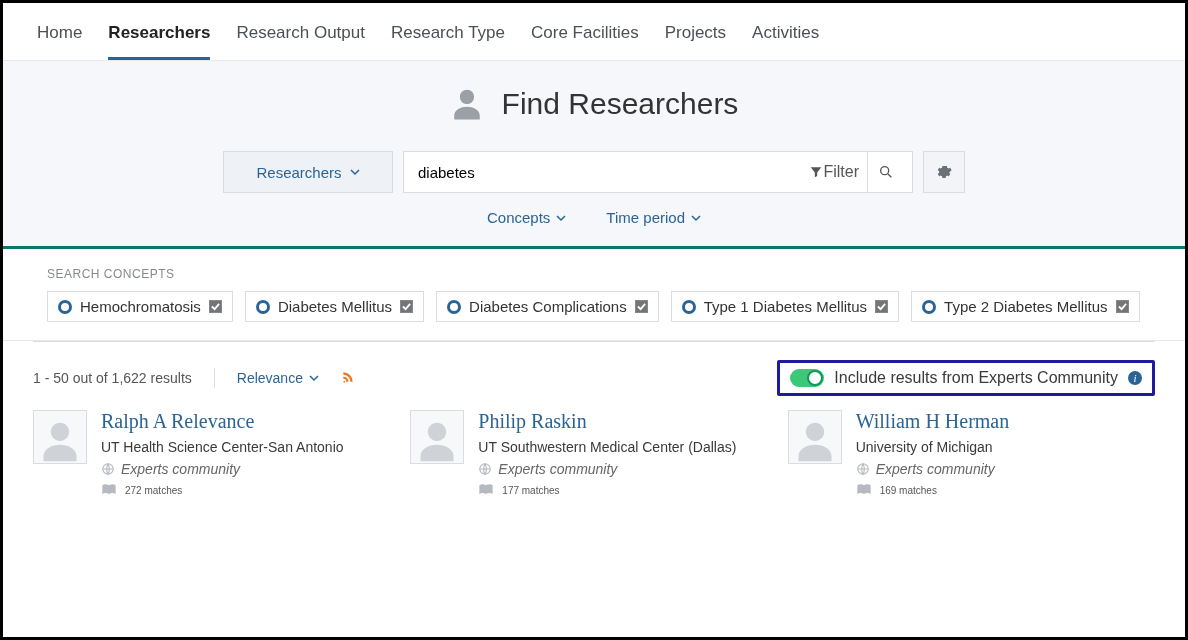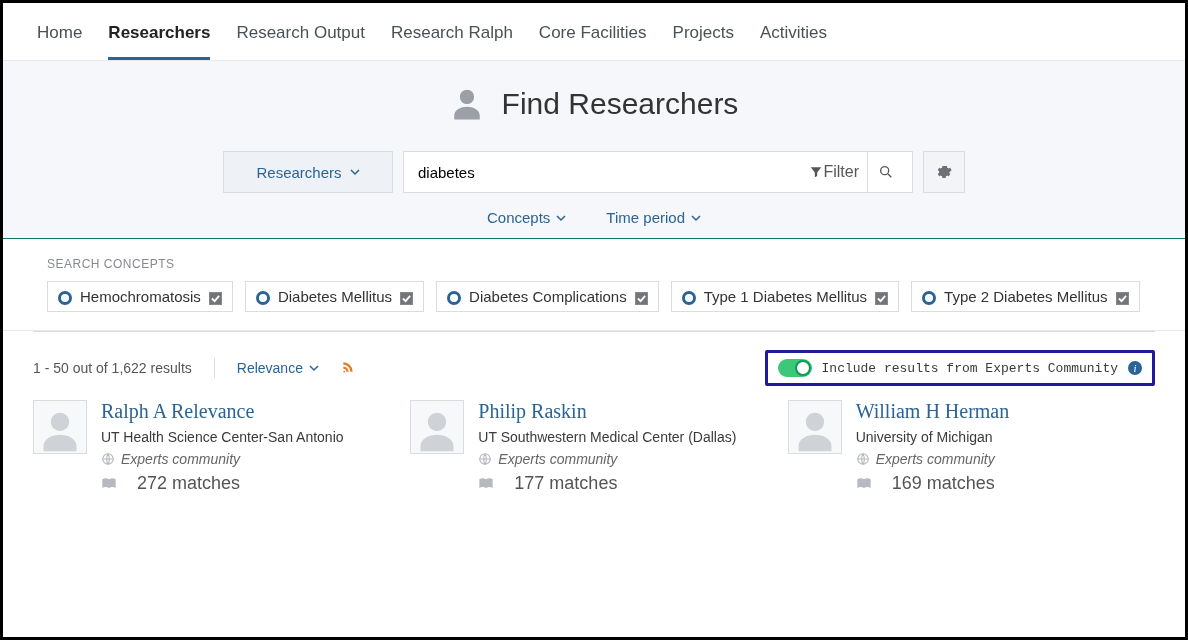--- a/index.html
+++ b/index.html
@@ -50,22 +50,22 @@
     color: #4b5056;
   }
   .nav a.active {
     color: #222;
     font-weight: 700;
     border-bottom: 3px solid var(--nav-active);
   }
   
   .hero {
     background: var(--soft-bg);
-    padding: 26px 0 12px 0;
-    border-bottom: 1px solid #0f766e;
+    padding: 26px 0 20px 0;
+    border-bottom: 3px solid #0f766e;
     text-align: center;
   }
   .hero-title {
     display: inline-flex;
     align-items: center;
     gap: 18px;
     font-size: 30px;
     color: #333;
   }
   .hero-title .ico {
@@ -149,21 +149,21 @@
     margin-bottom: 10px;
   }
   .concepts {
     display: flex;
     gap: 12px;
     flex-wrap: wrap;
     margin-bottom: 18px;
   }
   .concept {
     display: inline-flex;
-    align-items: flex-end;
+    align-items: center;
     gap: 8px;
     border: 1px solid var(--border);
     padding: 6px 10px;
     font-size: 15px;
     color: #333;
     cursor: pointer;
   }
   .ring {
     width: 14px; height: 14px;
     border-radius: 50%;
@@ -248,21 +248,21 @@
   }
   .toggle .knob {
     position: absolute;
     right: 1px; top: 1px;
     width: 16px; height: 16px;
     border-radius: 50%;
     background: #fff;
     border: 2px solid var(--green-dark);
     box-sizing: border-box;
   }
-  .toggle-label { font-size: 13px; color: #3a3a3a; font-family: Liberation Mono, monospace; }
+  .toggle-label { font-size: 16px; color: #3a3a3a; }
   .info {
     width: 14px; height: 14px;
     border-radius: 50%;
     background: #2a6496;
     color: #fff;
     display: inline-flex;
     align-items: center;
     justify-content: center;
     font-size: 11px;
     font-family: Georgia, serif;
@@ -298,37 +298,37 @@
     display: inline-flex;
     align-items: center;
     gap: 6px;
     font-style: italic;
     color: #666;
     font-size: 14px;
   }
   .matches {
     display: inline-flex;
     align-items: center;
-    gap: 20px;
-    font-size: 18px;
+    gap: 8px;
+    font-size: 10px;
     color: #555;
   }
   .gray-ico { color: #b6bac0; }
   .chev { width: 10px; height: 10px; }
 </style>
 </head>
 <body>
 
 <div class="frame">
 
   <div class="nav" id="nav">
       <a>Home</a>
       <a class="active">Researchers</a>
       <a>Research Output</a>
-      <a>Research Ralph</a>
+      <a>Research Type</a>
       <a>Core Facilities</a>
       <a>Projects</a>
       <a>Activities</a>
     </div>
 
   <div class="hero">
     <div class="hero-title">
       <span class="ico">
         <svg viewBox="0 0 24 24" fill="currentColor">
             <path d="M12 12c2.8 0 5-2.2 5-5s-2.2-5-5-5-5 2.2-5 5 2.2 5 5 5Zm0 2c-4.2 0-9 2.1-9 6.3V23h18v-2.7c0-4.2-4.8-6.3-9-6.3Z"></path>

